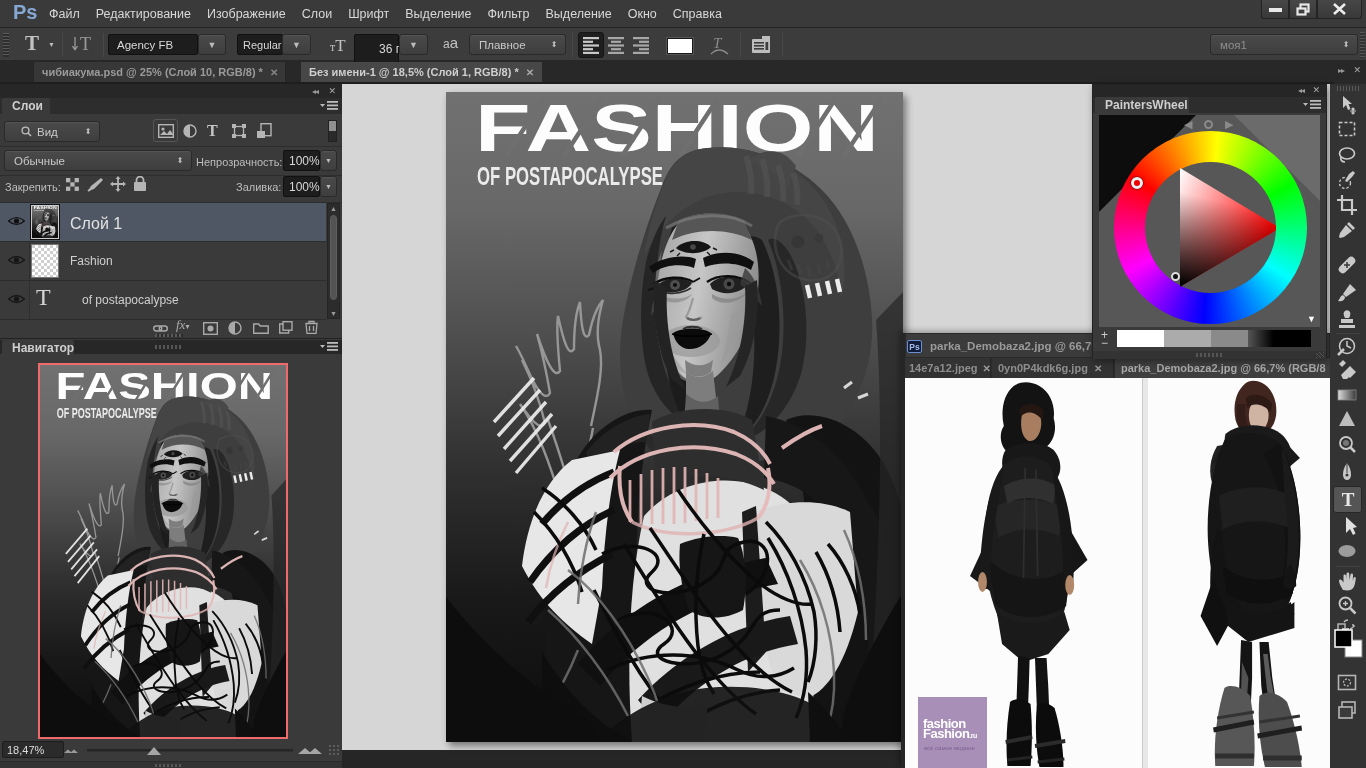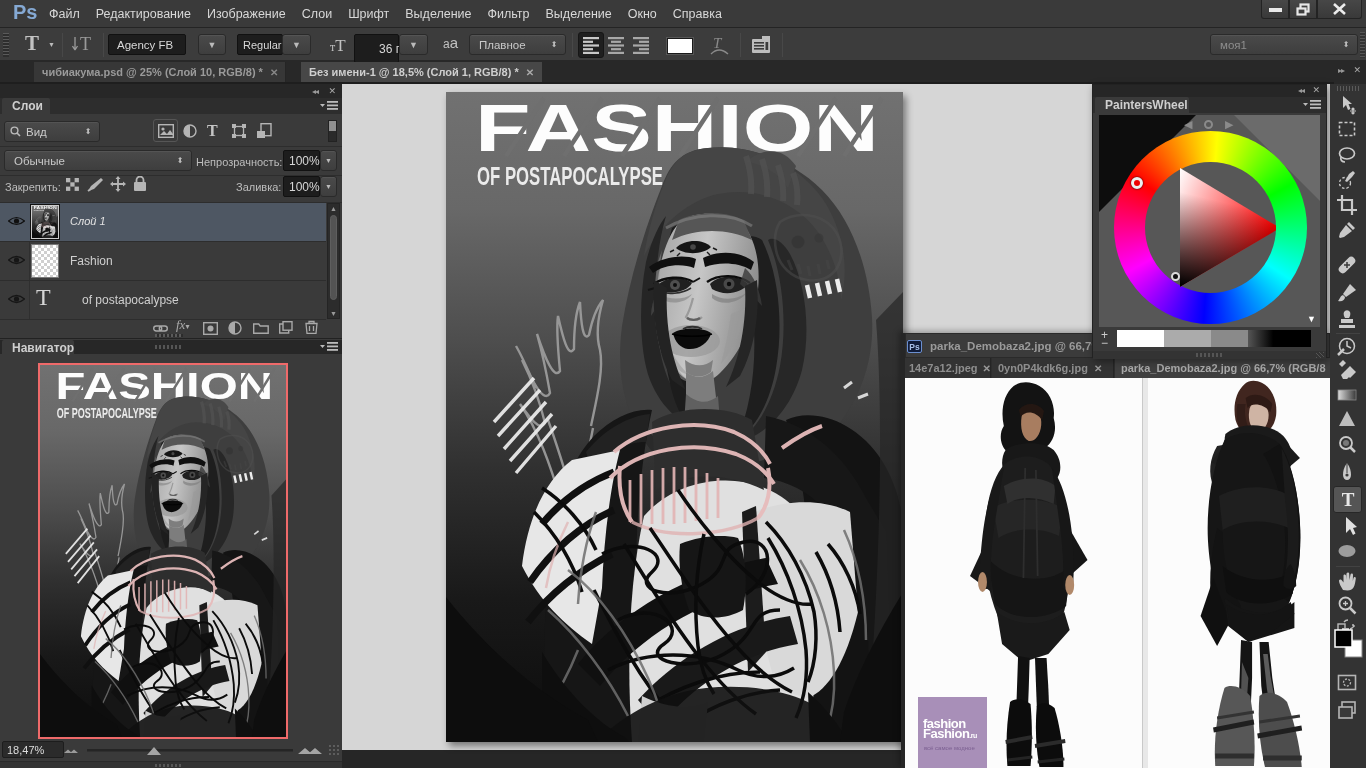--- a/index.html
+++ b/index.html
@@ -93,21 +93,21 @@
 
   <div class="abs icongray" style="left:25px;top:3px;font-size:21px;font-weight:bold;font-family:'Liberation Serif',serif;">T</div>
   <div class="abs" style="left:48px;top:13px;color:#bbb;font-size:7px;">▼</div>
   <div class="sep" style="left:62px;"></div>
 
   <svg class="abs" style="left:72px;top:7px" width="22" height="22">
       <text x="8" y="15" font-family="Liberation Serif" font-size="18" fill="#9a9a9a">T</text>
       <path d="M3 2 v13 m0 0 l-2.5-4 m2.5 4 l2.5-4" stroke="#9a9a9a" stroke-width="1.3" fill="none"></path>
     </svg>
   <div class="sep" style="left:103px;"></div>
-  <div class="darkfield" style="left:108px;top:6px;width:78px;height:21px;padding-left:8px;font-size:11.5px;">Agency FB</div>
+  <div class="darkfield" style="left:108px;top:6px;width:90px;height:21px;padding-left:8px;font-size:11.5px;">Agency FB</div>
   <div class="combo" style="left:198px;top:6px;width:28px;height:21px;">
       <span class="arr" style="border:none;width:100%">▼</span>
     </div>
   <div class="darkfield" style="left:237px;top:6px;width:46px;height:21px;padding-left:5px;font-size:11px;">Regular</div>
   <div class="combo" style="left:282px;top:6px;width:29px;height:21px;">
       <span class="arr" style="border:none;width:100%">▼</span>
     </div>
   <div class="abs icongray" style="left:330px;top:8px;font-size:12px;font-family:'Liberation Serif',serif;">т<span style="font-size:17px">T</span></div>
   <div class="darkfield" style="left:354px;top:6px;width:45px;height:29px;padding-left:24px;">36 пт</div>
   <div class="combo" style="left:399px;top:6px;width:29px;height:21px;">
@@ -540,21 +540,21 @@
   <div class="ptab" style="left:2px;top:14px;width:48px;height:16px;">Слои</div>
   <svg class="abs" style="left:320px;top:17px" width="18" height="12">
       <path d="M0 3 l5 0 l-2.5 3 z" fill="#bbb"></path>
       <g fill="#bbb">
         <rect x="7" y="0" width="11" height="1.8"></rect>
         <rect x="7" y="3.5" width="11" height="1.8"></rect>
         <rect x="7" y="7" width="11" height="1.8"></rect>
       </g>
     </svg>
 
-  <div class="combo" style="left:4px;top:37px;width:96px;height:21px;padding-left:5px;">
+  <div class="combo" style="left:4px;top:37px;width:96px;height:21px;padding-left:16px;">
     <svg width="11" height="11" style="margin-right:5px">
         <circle cx="4.5" cy="4.5" r="3.4" fill="none" stroke="#bbb" stroke-width="1.4"></circle>
         <path d="M7 7 L10 10" stroke="#bbb" stroke-width="1.6"></path>
       </svg>Вид<span class="arr" style="font-size:8px;border:none;">⬍</span></div>
   <div class="abs" style="left:153px;top:35px;width:25px;height:23px;border:1px solid #565656;border-radius:3px;"></div>
   <svg class="abs" style="left:158px;top:40px" width="16" height="14">
       <rect x="0.7" y="0.7" width="14.6" height="12.6" fill="none" stroke="#b5b5b5" stroke-width="1.4"></rect>
       <circle cx="5" cy="5" r="1.6" fill="#b5b5b5"></circle>
       <path d="M2 11 l4-4 3 3 3-4 3 4 v1 h-13z" fill="#b5b5b5"></path>
     </svg>
@@ -621,21 +621,21 @@
   <div class="lrow" style="top:119px;background:#4e5763;">
     <svg class="eye" viewBox="0 0 17 12">
         <path d="M0.5 6 Q8.5 -1 16.5 6 Q8.5 13 0.5 6 Z" fill="none" stroke="#101010" stroke-width="1.2"></path>
         <circle cx="8.5" cy="6" r="2.6" fill="#101010"></circle>
       </svg>
     <div class="abs" style="left:31px;top:2px;width:28px;height:34px;background:#fff;border:1px solid #ccc;outline:1px solid #111;">
       <svg width="26" height="32" viewBox="0 0 457 650" preserveAspectRatio="none" style="margin:0;display:block;width:26px;height:32px">
           <use href="#posterart"></use>
         </svg>
     </div>
-    <div class="abs" style="left:70px;top:12px;color:#e2e2e2;font-size:11px;font-style:italic;">Слой 1</div>
+    <div class="abs" style="left:70px;top:12px;color:#e2e2e2;font-size:16px;">Слой 1</div>
   </div>
   <div class="lrow" style="top:158px;">
     <svg class="eye" viewBox="0 0 17 12">
         <path d="M0.5 6 Q8.5 -1 16.5 6 Q8.5 13 0.5 6 Z" fill="none" stroke="#161616" stroke-width="1.3"></path>
         <circle cx="8.5" cy="6" r="2.6" fill="#161616"></circle>
       </svg>
     <div class="abs checker" style="left:31px;top:2px;width:28px;height:34px;border:1px solid #777;
       background:repeating-conic-gradient(#fff 0 25%,#cfcfcf 0 50%) 0 0/6px 6px;"></div>
     <div class="abs" style="left:70px;top:12px;color:#cfcfcf;font-size:12px;">Fashion</div>
   </div>

